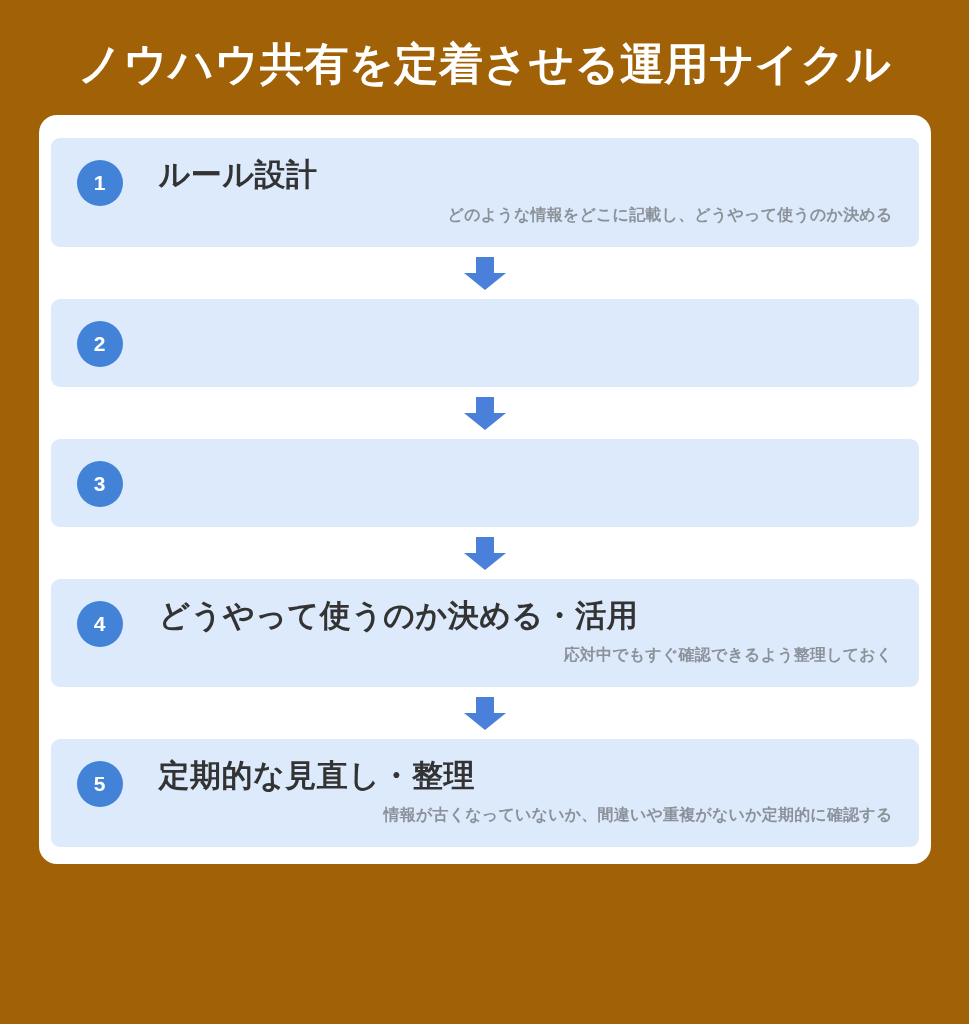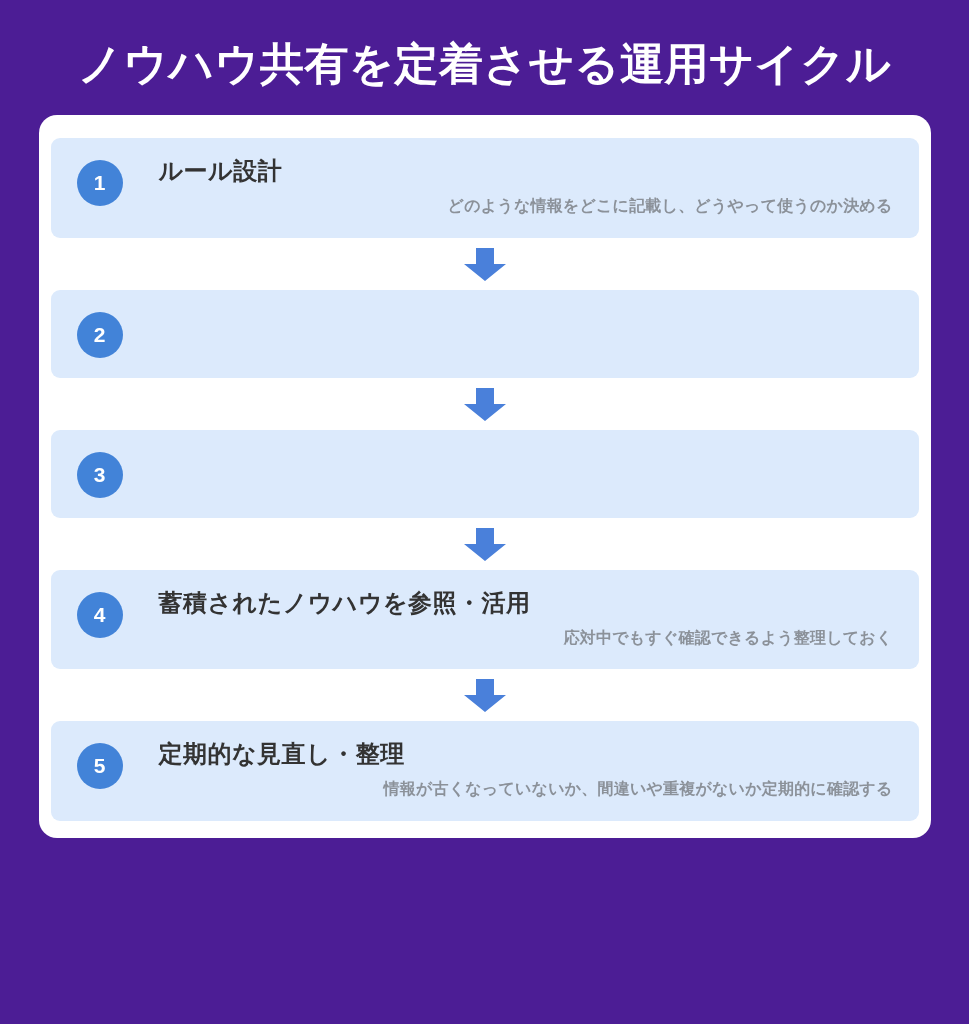--- a/index.html
+++ b/index.html
@@ -12,21 +12,21 @@
     height: 1024px;
     background: #4a80da;
     font-family: "Liberation Sans", "DejaVu Sans", sans-serif;
     overflow: hidden;
   }
 
   .poster {
     width: 969px;
     height: 1024px;
     box-sizing: border-box;
-    background: #4c1d95;
+    background: #a16207;
     display: flex;
     flex-direction: column;
     align-items: center;
   }
 
   
   .poster-title {
     width: 100%;
     text-align: center;
     color: #ffffff;
@@ -83,21 +83,21 @@
   .step-body {
     flex: 1 1 auto;
     padding-left: 36px;
     display: flex;
     flex-direction: column;
     min-width: 0;
   }
 
   .step-heading {
     color: #333333;
-    font-size: 24px;
+    font-size: 31px;
     font-weight: 700;
     line-height: 1.25;
     margin: 0;
     letter-spacing: 0.5px;
   }
 
   .step-desc {
     color: #8b9199;
     font-size: 16px;
     font-weight: 700;
@@ -161,21 +161,21 @@
 
     <div class="arrow-connector">
       <svg width="42" height="33" viewBox="0 0 42 33">
         <polygon points="12,0 30,0 30,16 42,16 21,33 0,16 12,16" fill="#4a80da"></polygon>
       </svg>
     </div>
 
     <div class="step-card">
       <div class="step-badge">4</div>
       <div class="step-body">
-        <div class="step-heading">蓄積されたノウハウを参照・活用</div>
+        <div class="step-heading">どうやって使うのか決める・活用</div>
         <div class="step-desc">応対中でもすぐ確認できるよう整理しておく</div>
       </div>
     </div>
 
     <div class="arrow-connector">
       <svg width="42" height="33" viewBox="0 0 42 33">
         <polygon points="12,0 30,0 30,16 42,16 21,33 0,16 12,16" fill="#4a80da"></polygon>
       </svg>
     </div>
 

